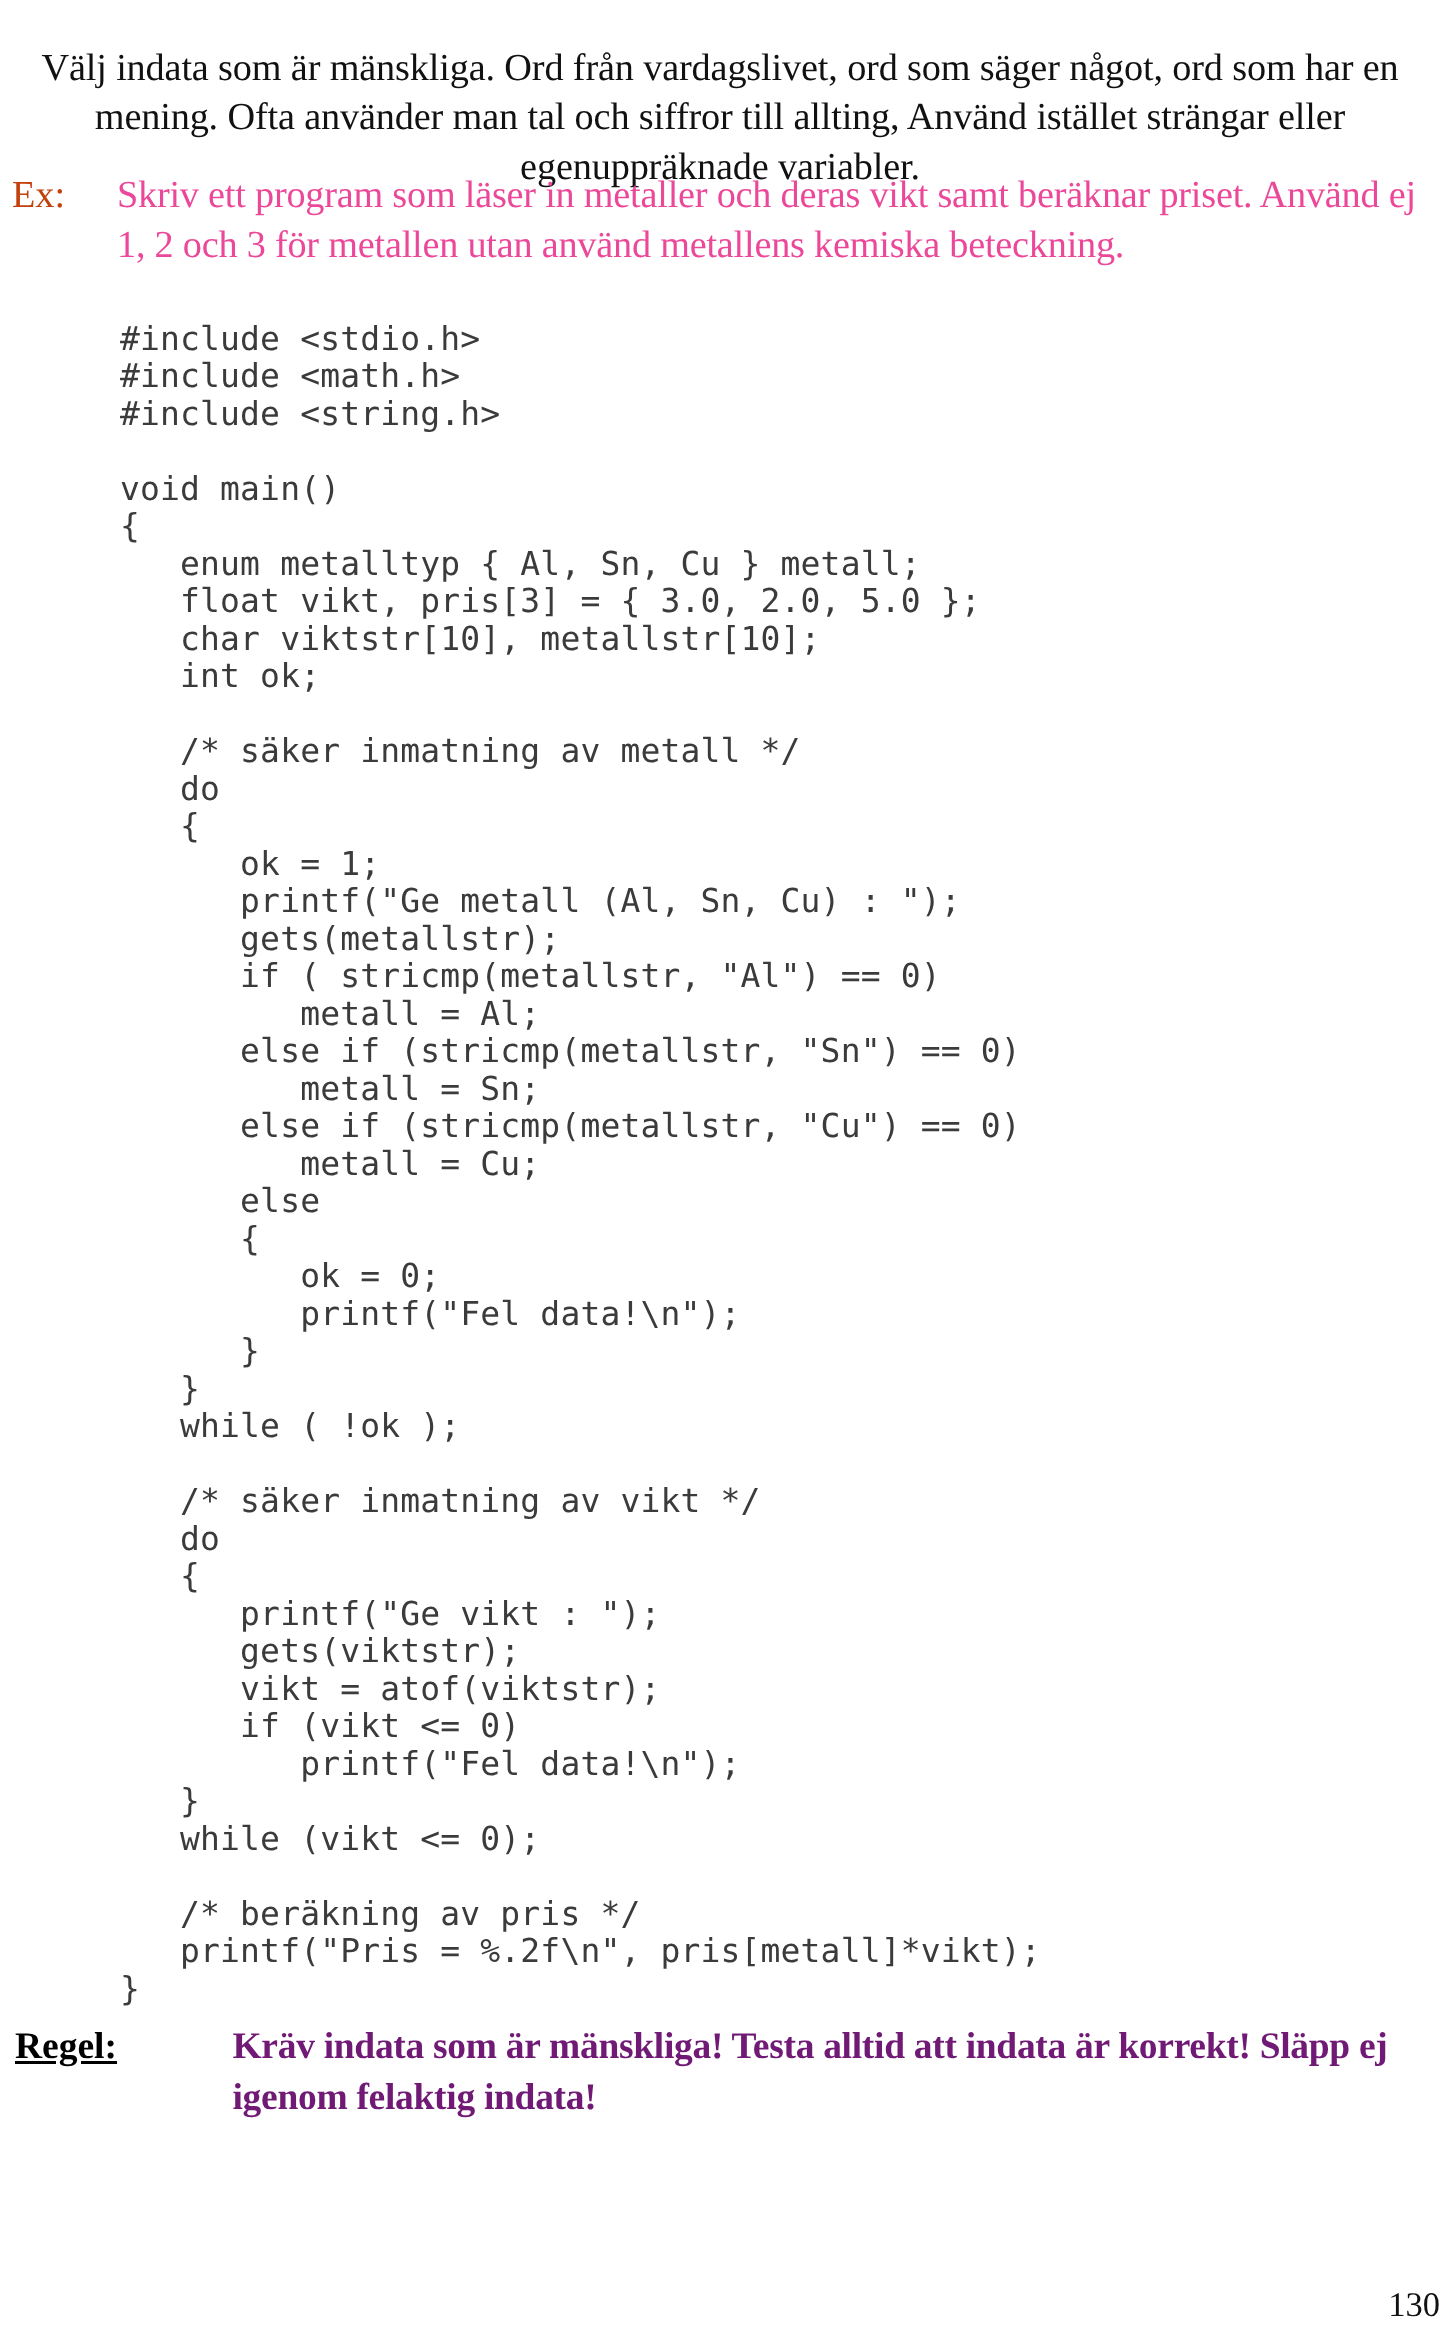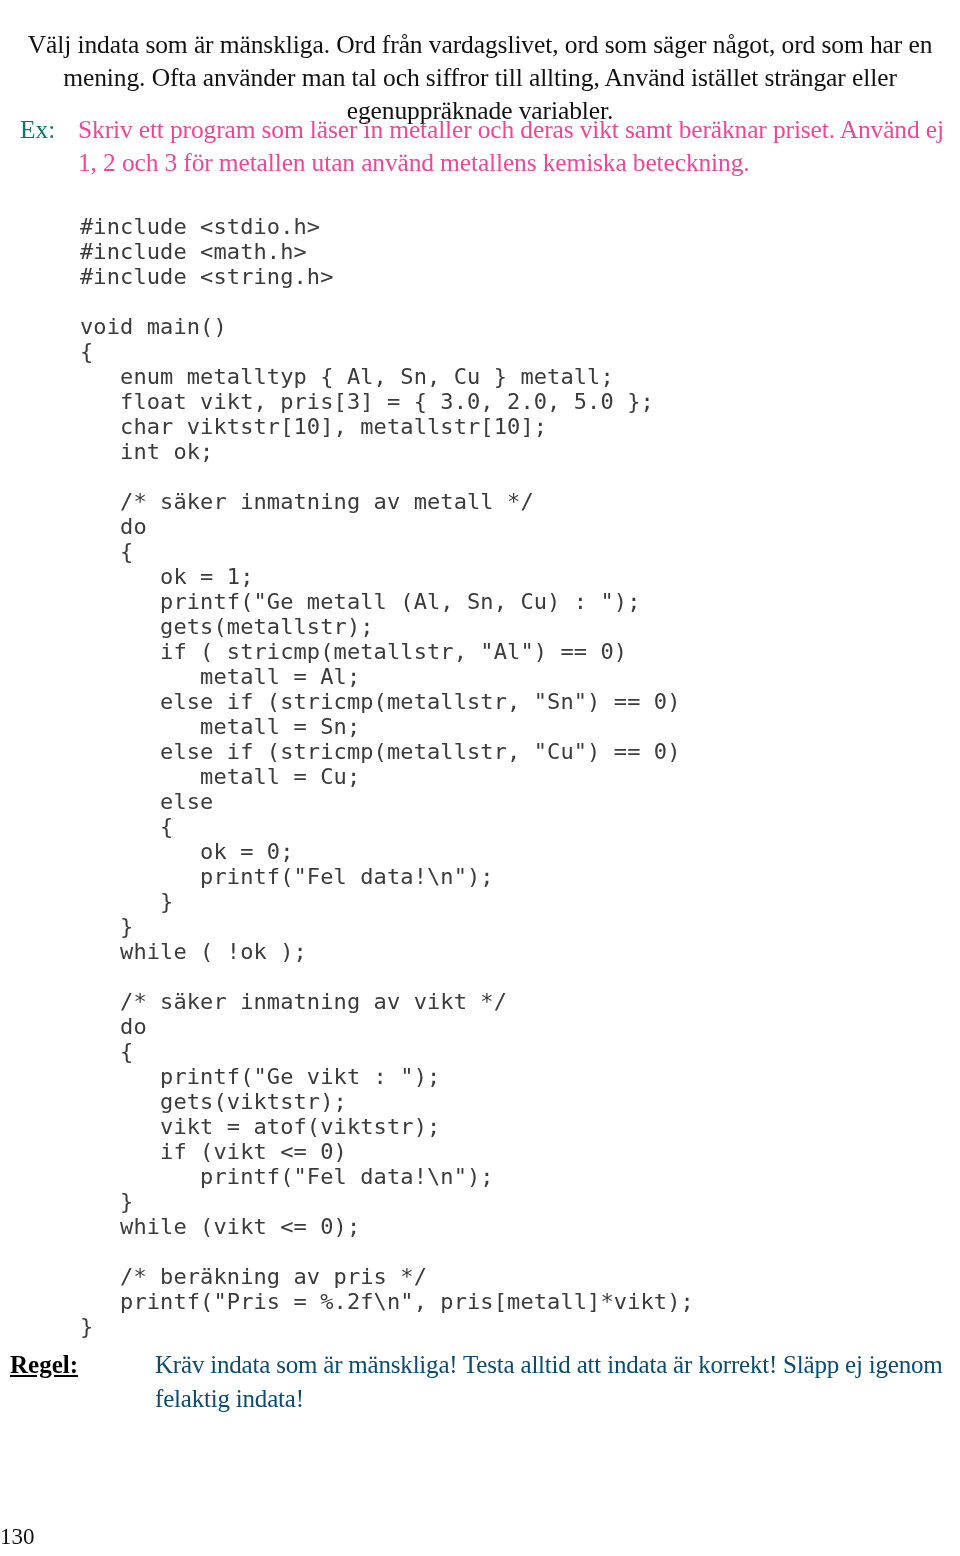--- a/index.html
+++ b/index.html
@@ -37,25 +37,25 @@
 
   
   .ex-row {
     position: absolute;
     left: 0;
     top: 113px;
     width: 960px;
   }
   .ex-label {
     position: absolute;
-    left: 20px;
+    left: 8px;
     top: 0;
     font-size: 25.5px;
     line-height: 33px;
-    color: #0f766e;
+    color: #c2410c;
   }
   .ex-body {
     position: absolute;
     left: 78px;
     top: 0;
     width: 880px;
     font-size: 25.5px;
     line-height: 33px;
     letter-spacing: -0.15px;
     color: #ec4899;
@@ -100,32 +100,32 @@
     color: #000000;
     text-decoration: underline;
   }
   .regel-body {
     position: absolute;
     left: 155px;
     top: 0;
     width: 805px;
     font-size: 25px;
     line-height: 34px;
-    font-weight: normal;
+    font-weight: bold;
     letter-spacing: -0.2px;
-    color: #0c4a6e;
+    color: #701a75;
   }
 
   
   .page-number {
     position: absolute;
     left: 0;
     top: 1523px;
     width: 960px;
-    text-align: left;
+    text-align: right;
     font-size: 23px;
     line-height: 28px;
     color: #111111;
   }
 </style>
 </head>
 <body>
 
 <div class="page">
 

